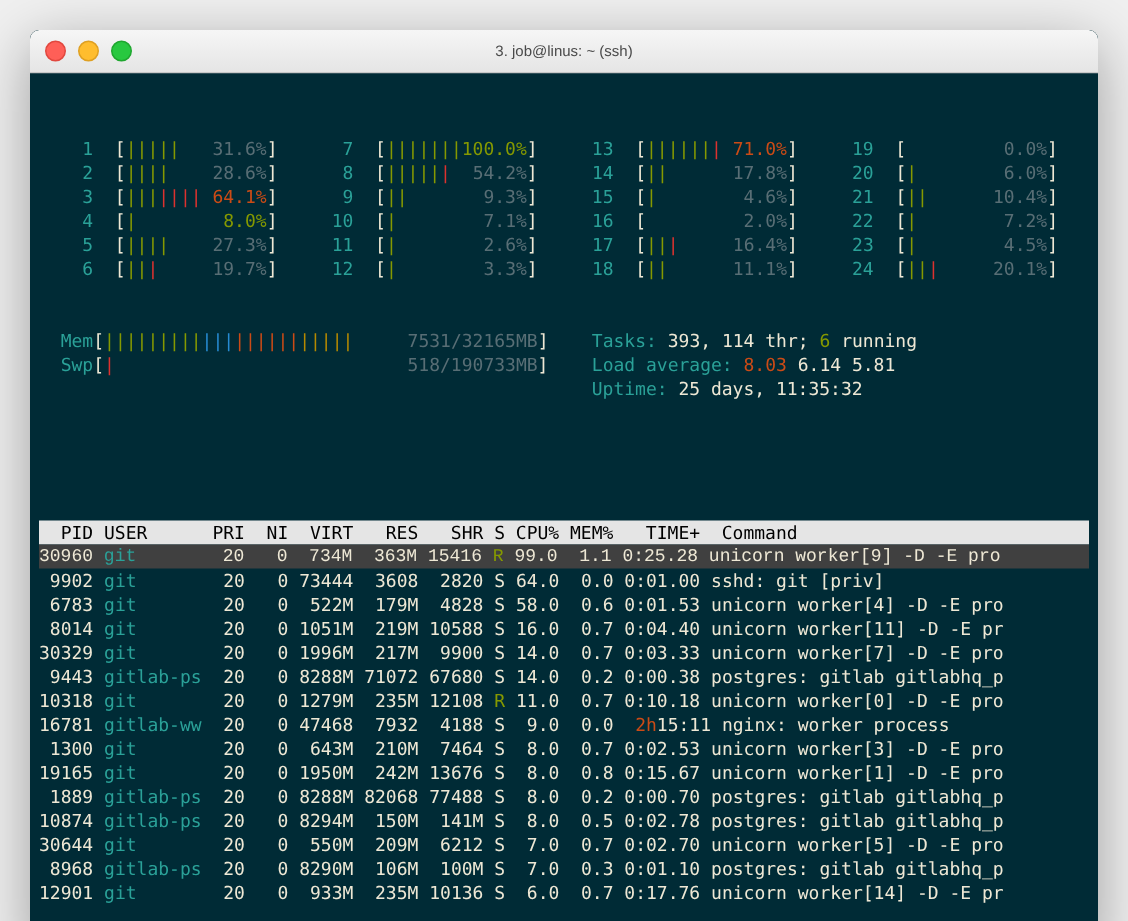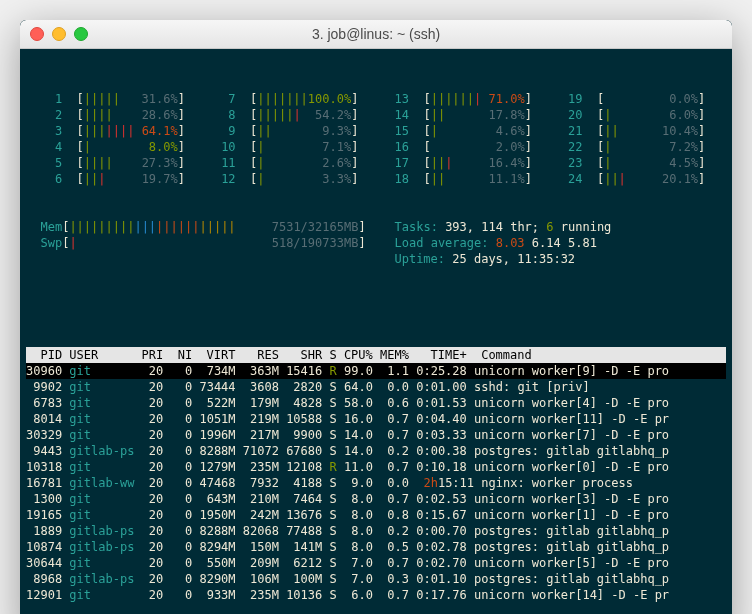--- a/index.html
+++ b/index.html
@@ -40,21 +40,21 @@
   .tl {
     width: 12px; height: 12px; border-radius: 50%;
   }
   .tl.red { background:#ff5f57; border:1px solid #e1483f; }
   .tl.yellow { background:#ffbd2e; border:1px solid #dfa022; }
   .tl.green { background:#28c840; border:1px solid #1fa72f; }
   .title {
     position: absolute;
     left:0; right:0;
     text-align: center;
-    font-size: 14px;
+    font-size: 10px;
     color: #4a4a4a;
   }
 
   .term {
     flex: 1;
     background: #002b36;
     color: #eee8d5;
     font-size: 12px;
     line-height: 16px;
     padding: 10px 6px 0 6px;
@@ -72,21 +72,22 @@
   .c-yellow { color:#b58900; }
   .c-blue   { color:#268bd2; }
   .c-grey   { color:#586e75; }
   .c-white  { color:#eee8d5; }
 
   .header-row {
     background:#e5e5e5;
     color:#000;
   }
   .sel-row {
-    background:#000000;
+    background:#404040;
+    font-family:Liberation Mono, monospace;
   }
 </style>
 </head>
 <body>
 
 <div class="window">
   <div class="titlebar">
     <div class="traffic">
       <div class="tl red"></div>
       <div class="tl yellow"></div>

